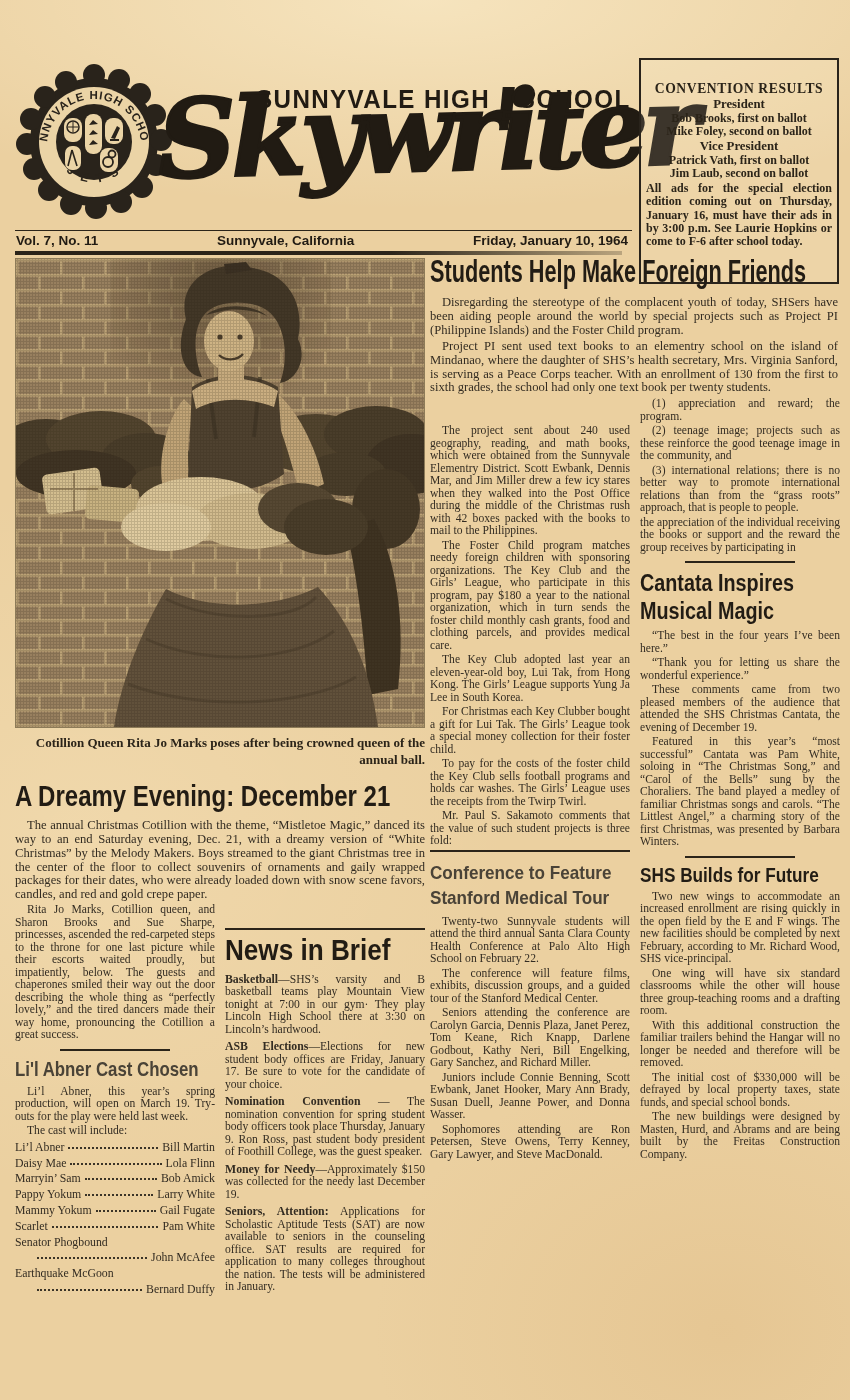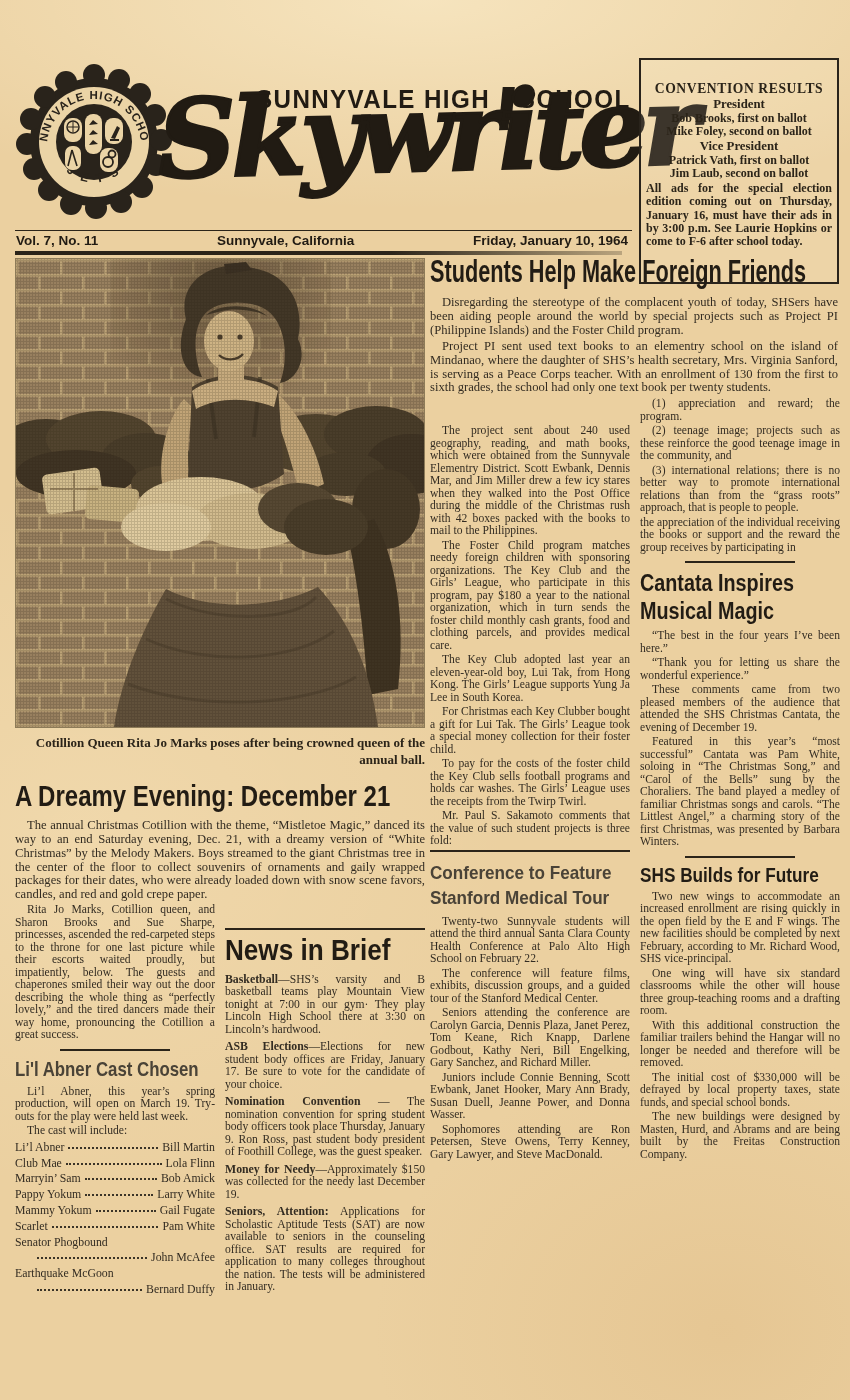--- a/index.html
+++ b/index.html
@@ -260,21 +260,21 @@
       <h3 class="h-light hl-abner"><span class="cond">Li'l Abner Cast Chosen</span></h3>
       <p>Li’l Abner, this year’s spring production, will open on March 19. Try-outs for the play were held last week.</p>
       <p>The cast will include:</p>
       <div class="cast">
         <div class="cast-row">
             <span>Li’l Abner</span>
             <span class="leader"></span>
             <span class="name">Bill Martin</span>
           </div>
         <div class="cast-row">
-            <span>Club Mae</span>
+            <span>Daisy Mae</span>
             <span class="leader"></span>
             <span class="name">Lola Flinn</span>
           </div>
         <div class="cast-row">
             <span>Marryin’ Sam</span>
             <span class="leader"></span>
             <span class="name">Bob Amick</span>
           </div>
         <div class="cast-row">
             <span>Pappy Yokum</span>

